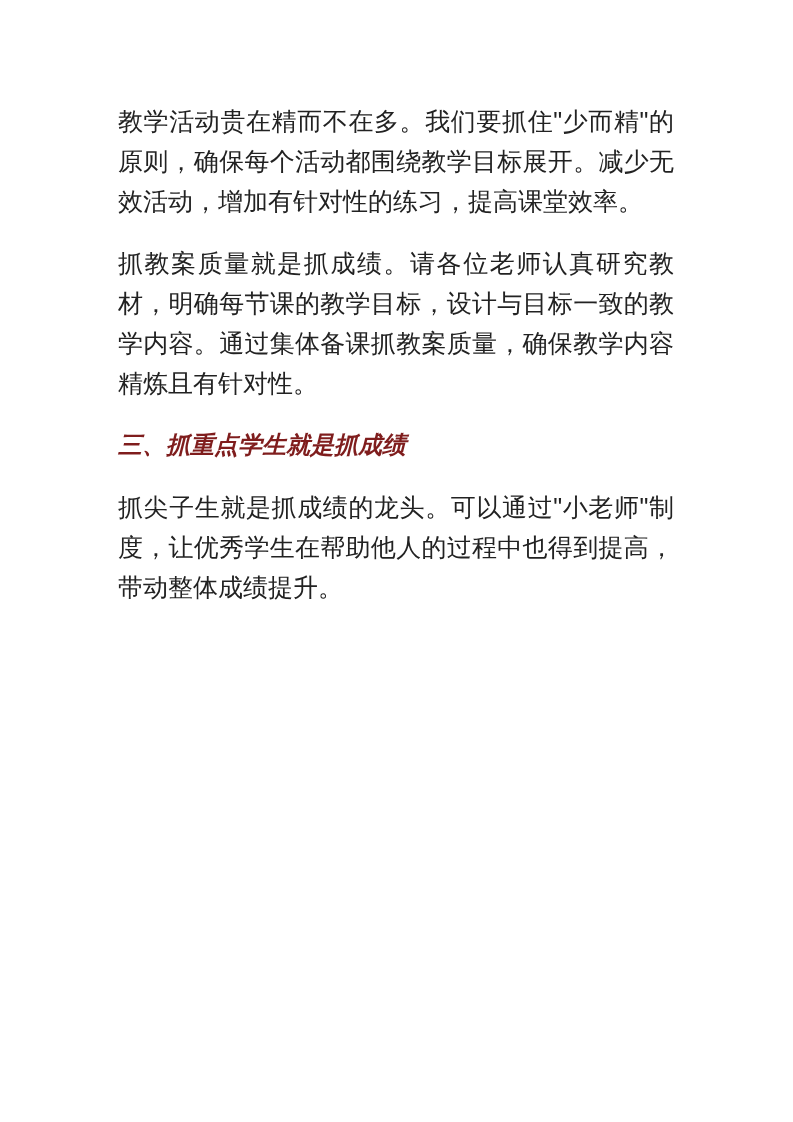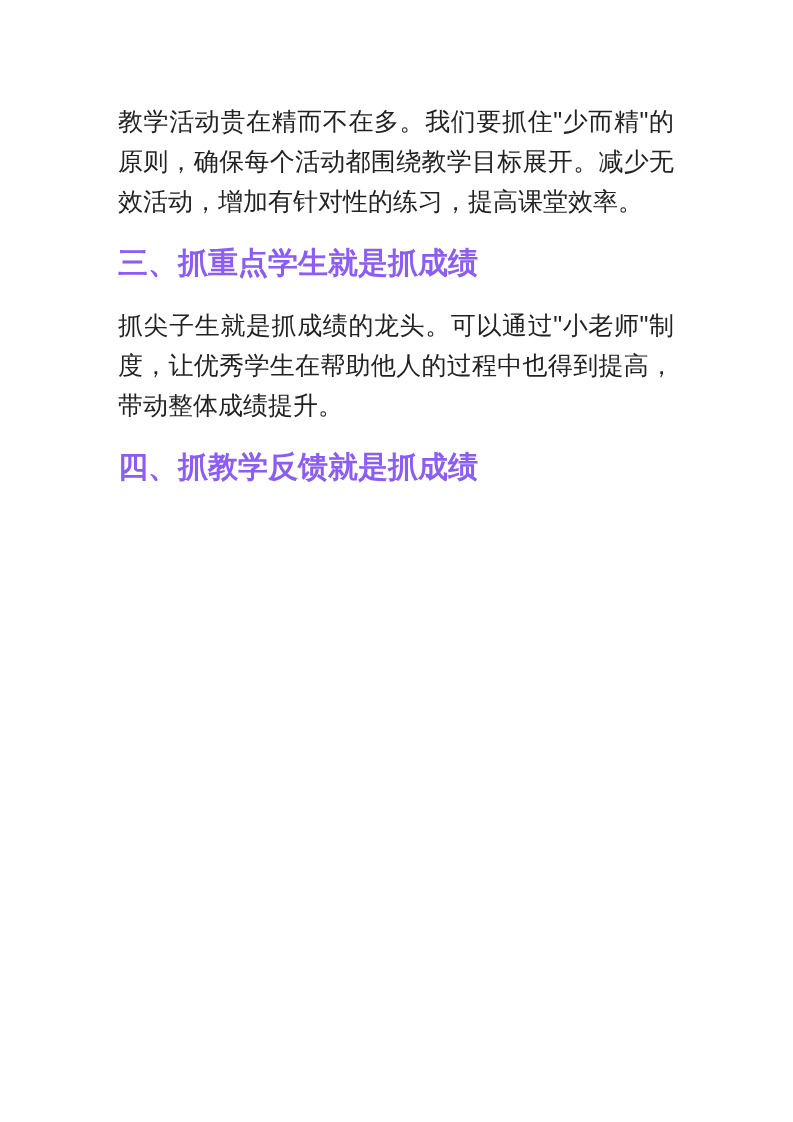--- a/index.html
+++ b/index.html
@@ -22,29 +22,30 @@
   }
   .para {
     margin: 0 0 22px 0;
     font-size: 25px;
     line-height: 40px;
     text-align: justify;
     color: #222222;
   }
   .heading {
     margin: 0 0 22px 0;
-    font-size: 30px;
+    font-size: 24px;
     line-height: 40px;
     font-weight: 700;
-    color: #8b5cf6;
+    color: #7f1d1d;
+    font-style: italic;
   }
 </style>
 </head>
 <body>
 
 <main class="page">
   <article class="article">
     <p class="para">教学活动贵在精而不在多。我们要抓住"少而精"的原则，确保每个活动都围绕教学目标展开。减少无效活动，增加有针对性的练习，提高课堂效率。</p>
+    <p class="para">抓教案质量就是抓成绩。请各位老师认真研究教材，明确每节课的教学目标，设计与目标一致的教学内容。通过集体备课抓教案质量，确保教学内容精炼且有针对性。</p>
     <h2 class="heading">三、抓重点学生就是抓成绩</h2>
     <p class="para">抓尖子生就是抓成绩的龙头。可以通过"小老师"制度，让优秀学生在帮助他人的过程中也得到提高，带动整体成绩提升。</p>
-    <h2 class="heading">四、抓教学反馈就是抓成绩</h2>
   </article>
 </main>
 
 </body></html>

